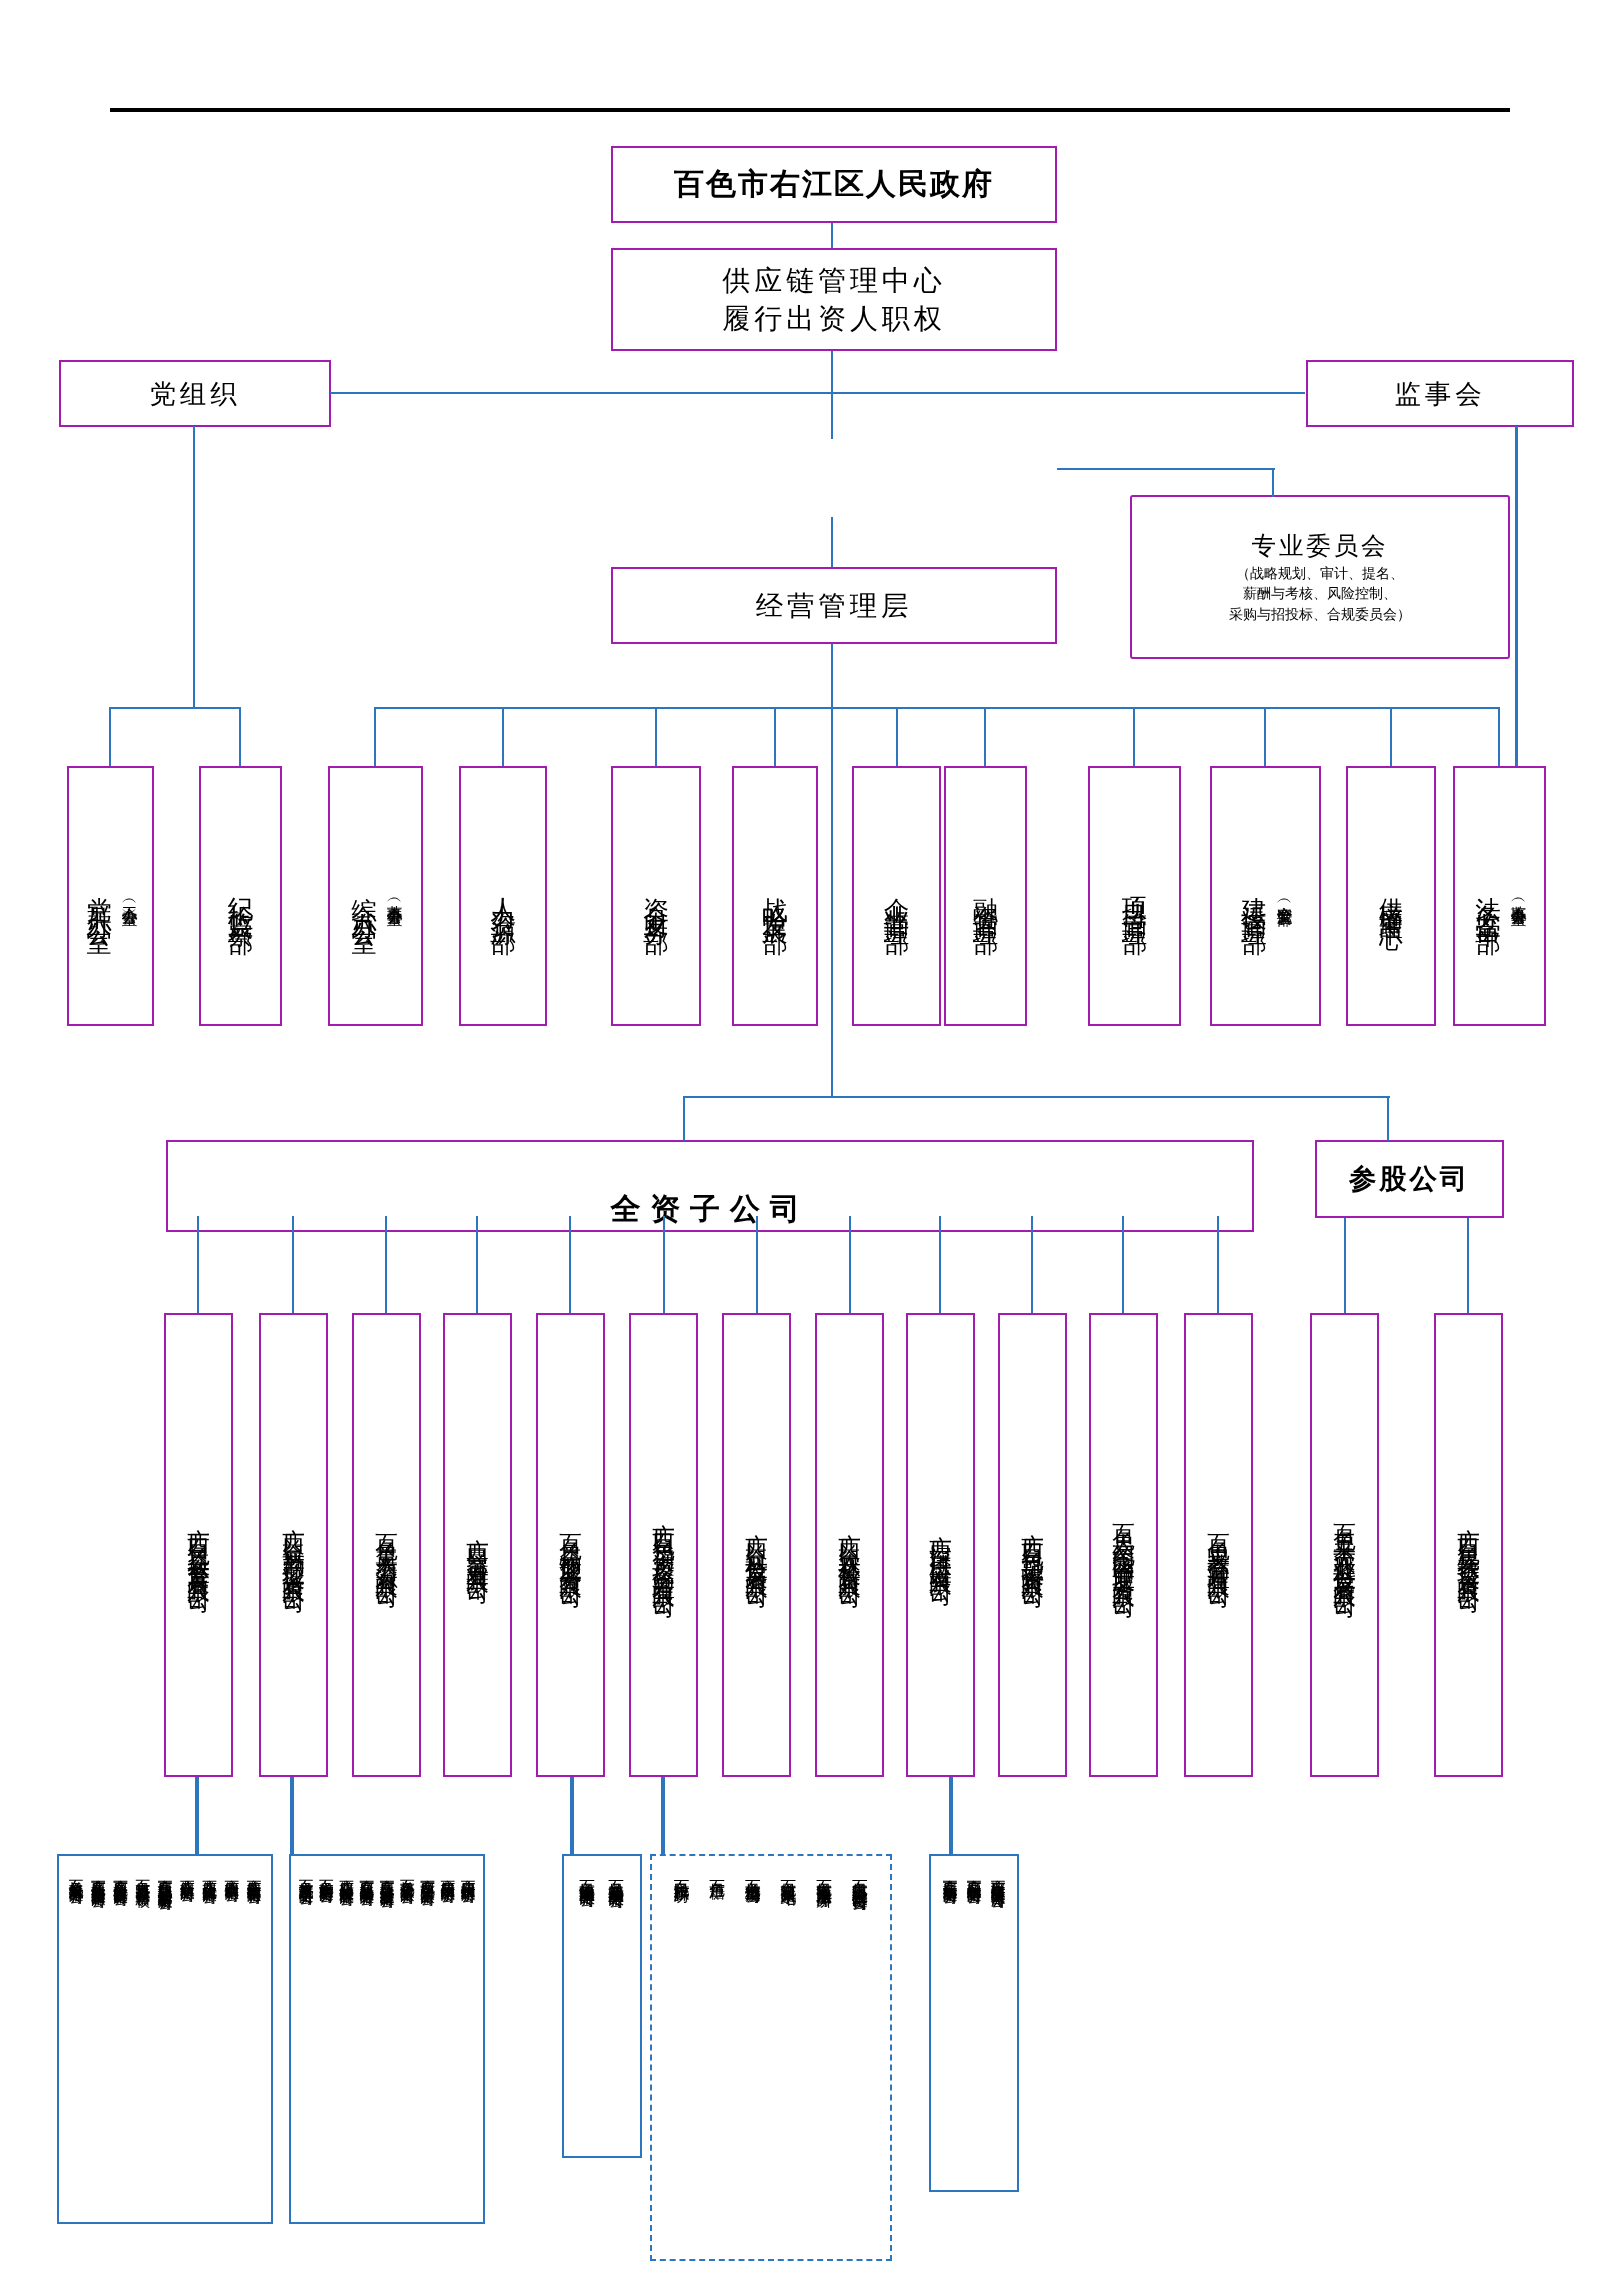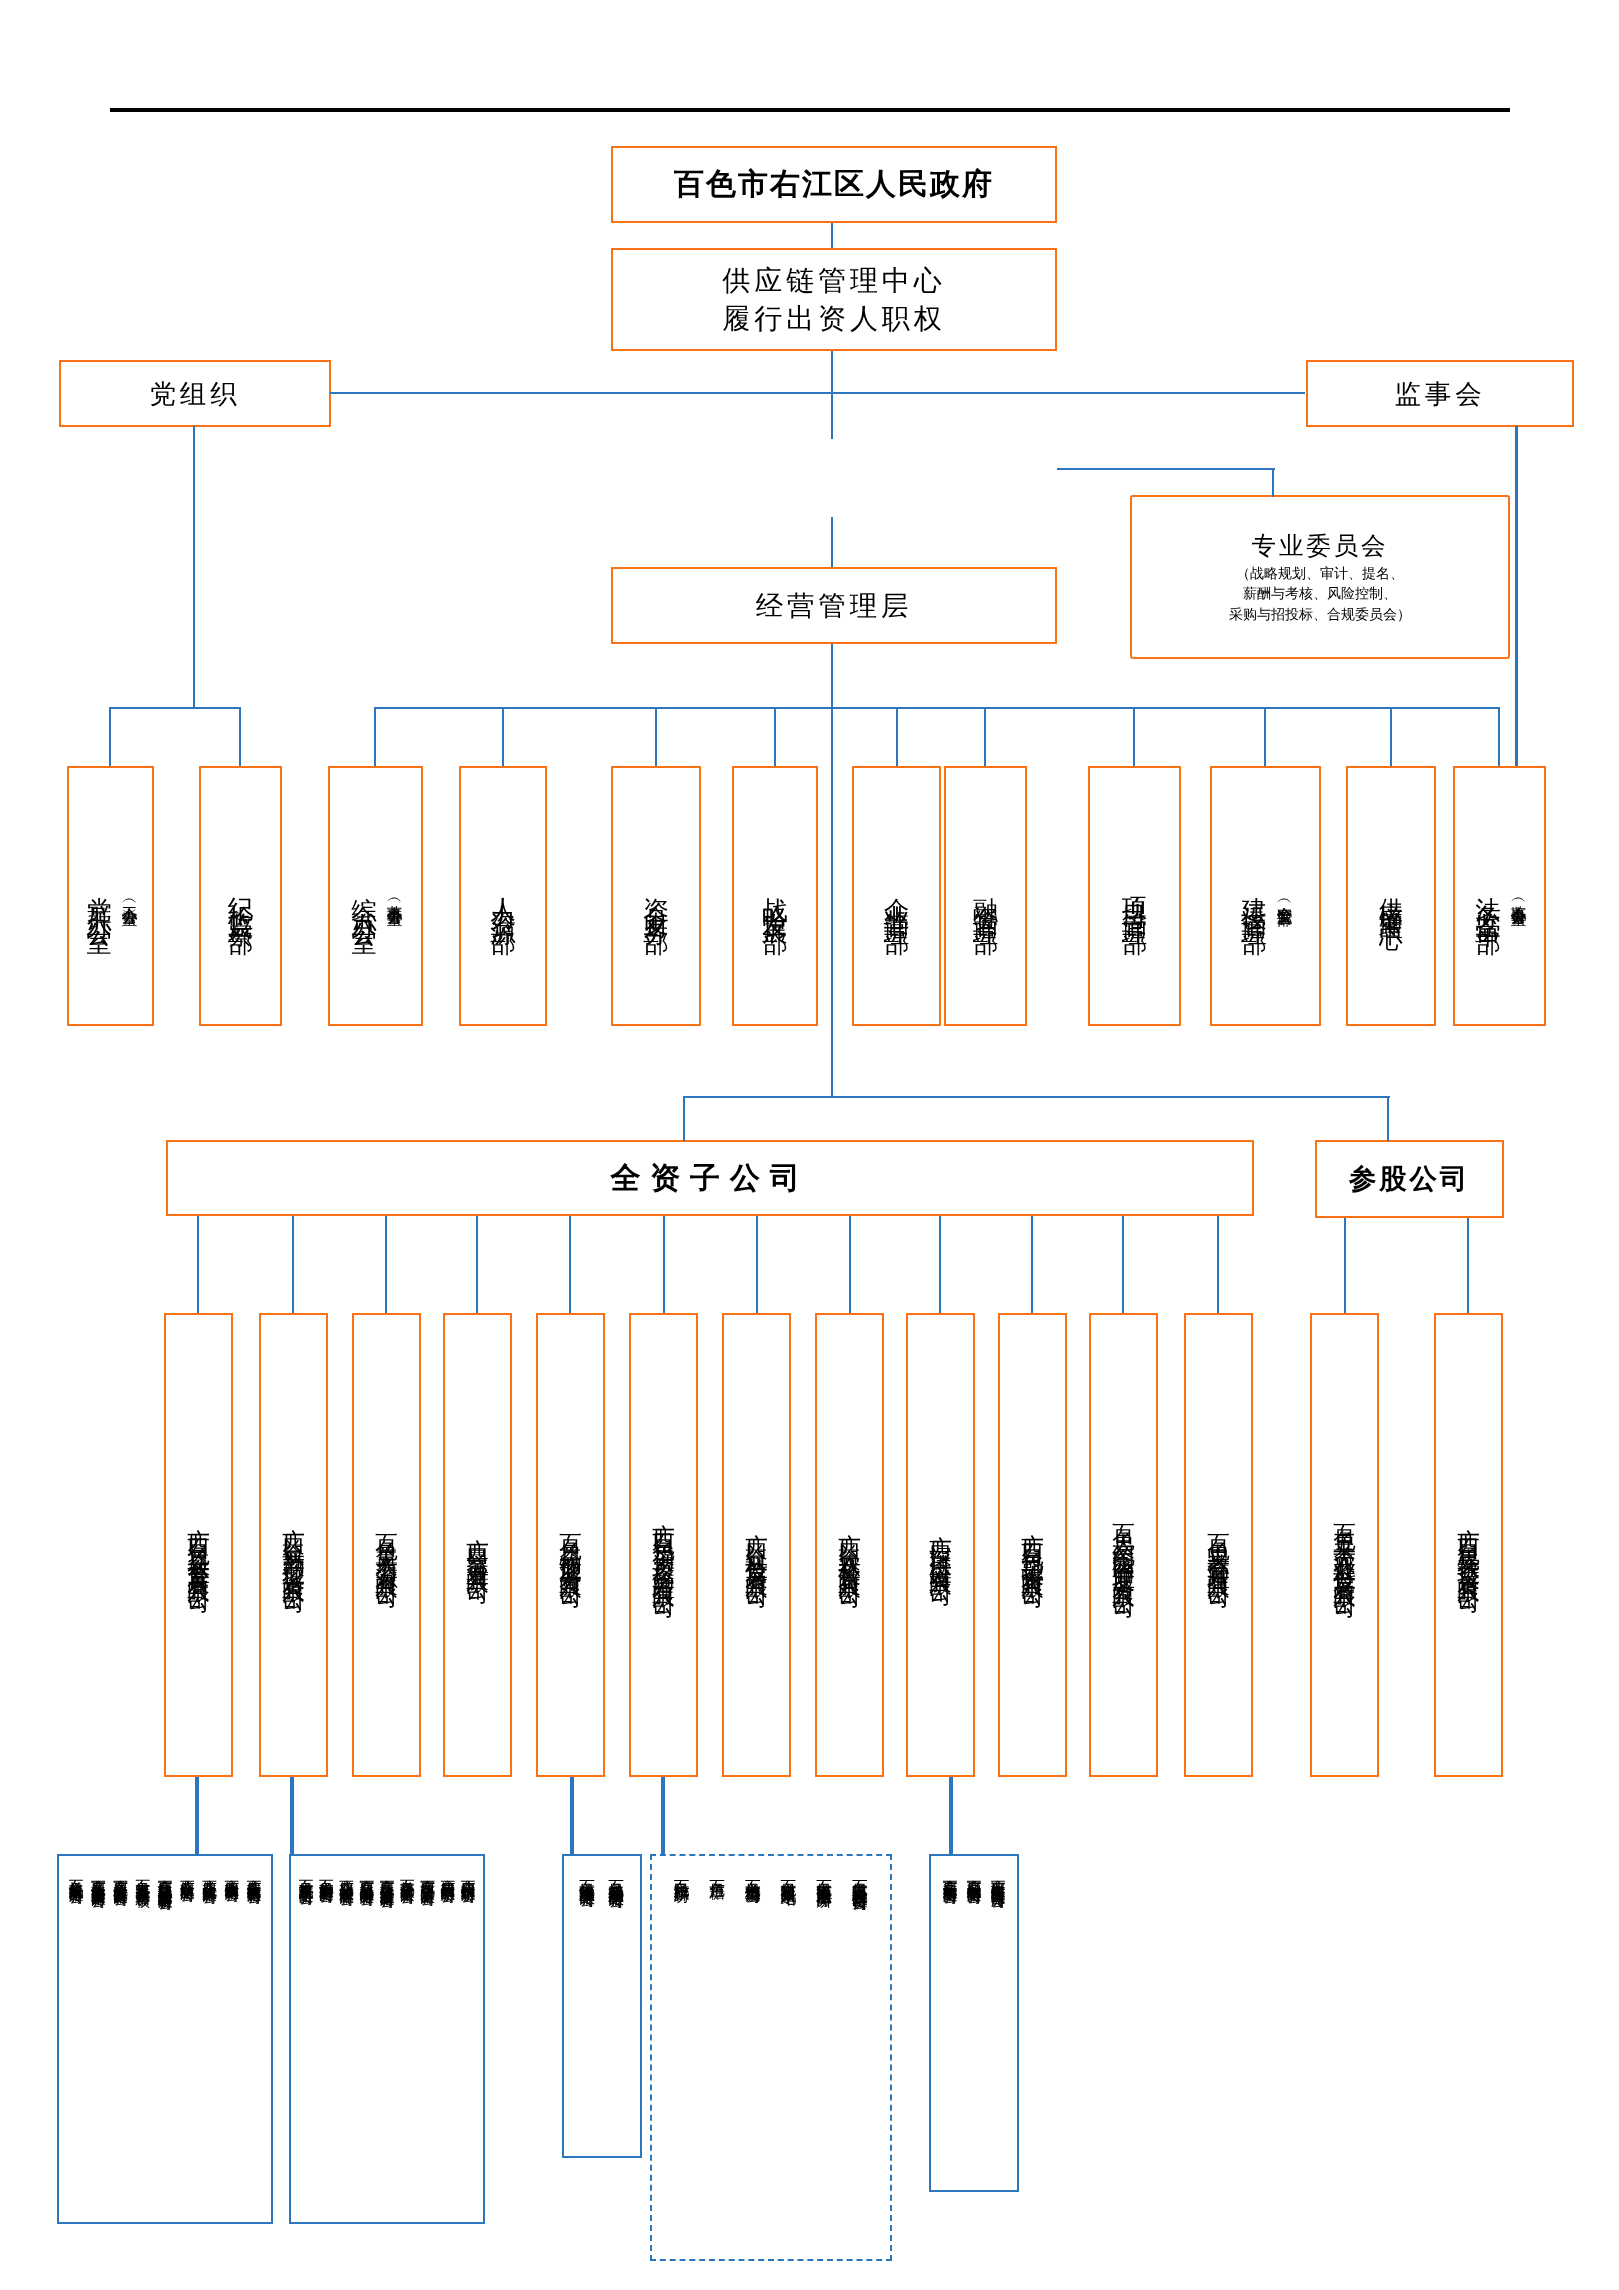--- a/index.html
+++ b/index.html
@@ -2,38 +2,38 @@
 <html><head>
 <meta charset="utf-8">
 <style>
   html,body{margin:0;padding:0;background:#fff;}
   #canvas{position:relative;width:1619px;height:2291px;margin:0 auto;background:#fff;
           font-family:"Liberation Serif","DejaVu Serif",serif;color:#000;overflow:hidden;}
   .title{position:absolute;left:0;top:41px;width:1619px;text-align:center;color:#ff0000;
          font-size:41px;font-weight:bold;letter-spacing:21.6px;
          font-family:"Liberation Sans","DejaVu Sans",sans-serif;white-space:nowrap;}
   .rule{position:absolute;left:110px;top:108px;width:1400px;height:3.9px;background:#000;}
-  .box{position:absolute;border:2px solid #f97316;background:#fff;box-sizing:border-box;
+  .box{position:absolute;border:2px solid #a21caf;background:#fff;box-sizing:border-box;
        display:flex;align-items:center;justify-content:center;}
   .box3{border-width:2.9px;}
   .line{position:absolute;background:#2b76bf;}
   .gov{left:611px;top:146px;width:446px;height:77px;font-size:30px;font-weight:bold;
        font-family:"Liberation Sans","DejaVu Sans",sans-serif;letter-spacing:2px;}
   .asset{left:611px;top:248px;width:446px;height:103px;flex-direction:column;font-size:28px;
          letter-spacing:3.9px;line-height:1.35;}
   .party{left:59px;top:360px;width:272px;height:67px;font-size:26.5px;letter-spacing:3.9px;}
   .supervisory{left:1306px;top:360px;width:268px;height:67px;font-size:26.5px;letter-spacing:3.9px;}
   .board{left:611px;top:439px;width:446px;height:77px;font-size:27.4px;letter-spacing:3.9px;}
   .mgmt{left:611px;top:567px;width:446px;height:77px;font-size:27.4px;letter-spacing:3.9px;}
   .committee{left:1130px;top:495px;width:380px;height:164px;flex-direction:column;
              justify-content:center;border-radius:2.9px;text-align:center;}
   .ctitle{font-size:24.5px;letter-spacing:2.9px;margin-bottom:2px;}
   .cline{font-size:14px;line-height:1.45;}
-  .wholly{left:166px;top:1140px;width:1088px;height:76px;font-size:30px;font-weight:bold;
-          letter-spacing:9.8px;}
+  .wholly{left:166px;top:1140px;width:1088px;height:92px;font-size:30px;font-weight:bold;
+          letter-spacing:9.8px;align-items:flex-end;}
   .invested-h{left:1315px;top:1140px;width:189px;height:78px;font-size:27.4px;font-weight:bold;
           letter-spacing:2.9px;}
   .dept{top:766px;height:260px;}
   .vmain{writing-mode:vertical-rl;text-orientation:upright;font-size:25.5px;letter-spacing:7.8px;}
   .vmain7{font-size:23.5px;letter-spacing:4.9px;}
   .vsub{writing-mode:vertical-rl;text-orientation:upright;font-size:15.7px;letter-spacing:1px;
         margin-left:2px;}
   .subbox{top:1313px;width:69px;height:464px;}
   .subbox .vname{writing-mode:vertical-rl;text-orientation:upright;font-size:22.5px;letter-spacing:4.9px;}
   .bgroup{position:absolute;border:2px solid #2b76bf;background:#fff;box-sizing:border-box;

